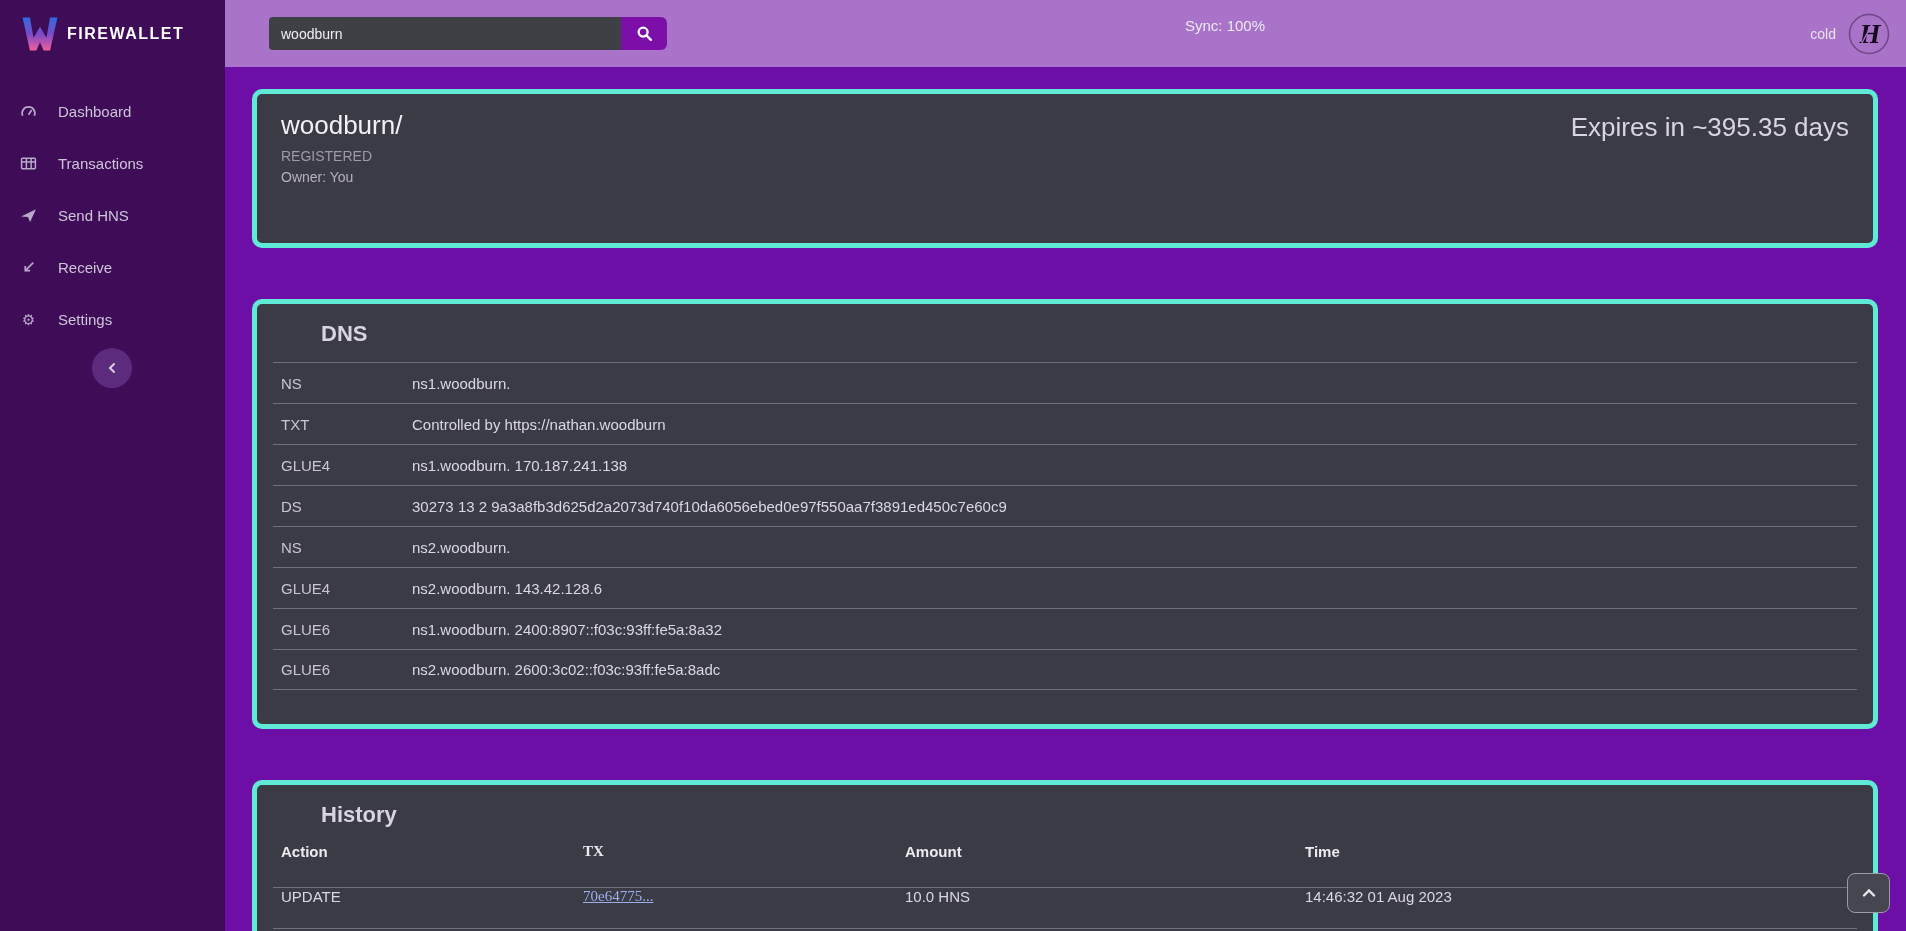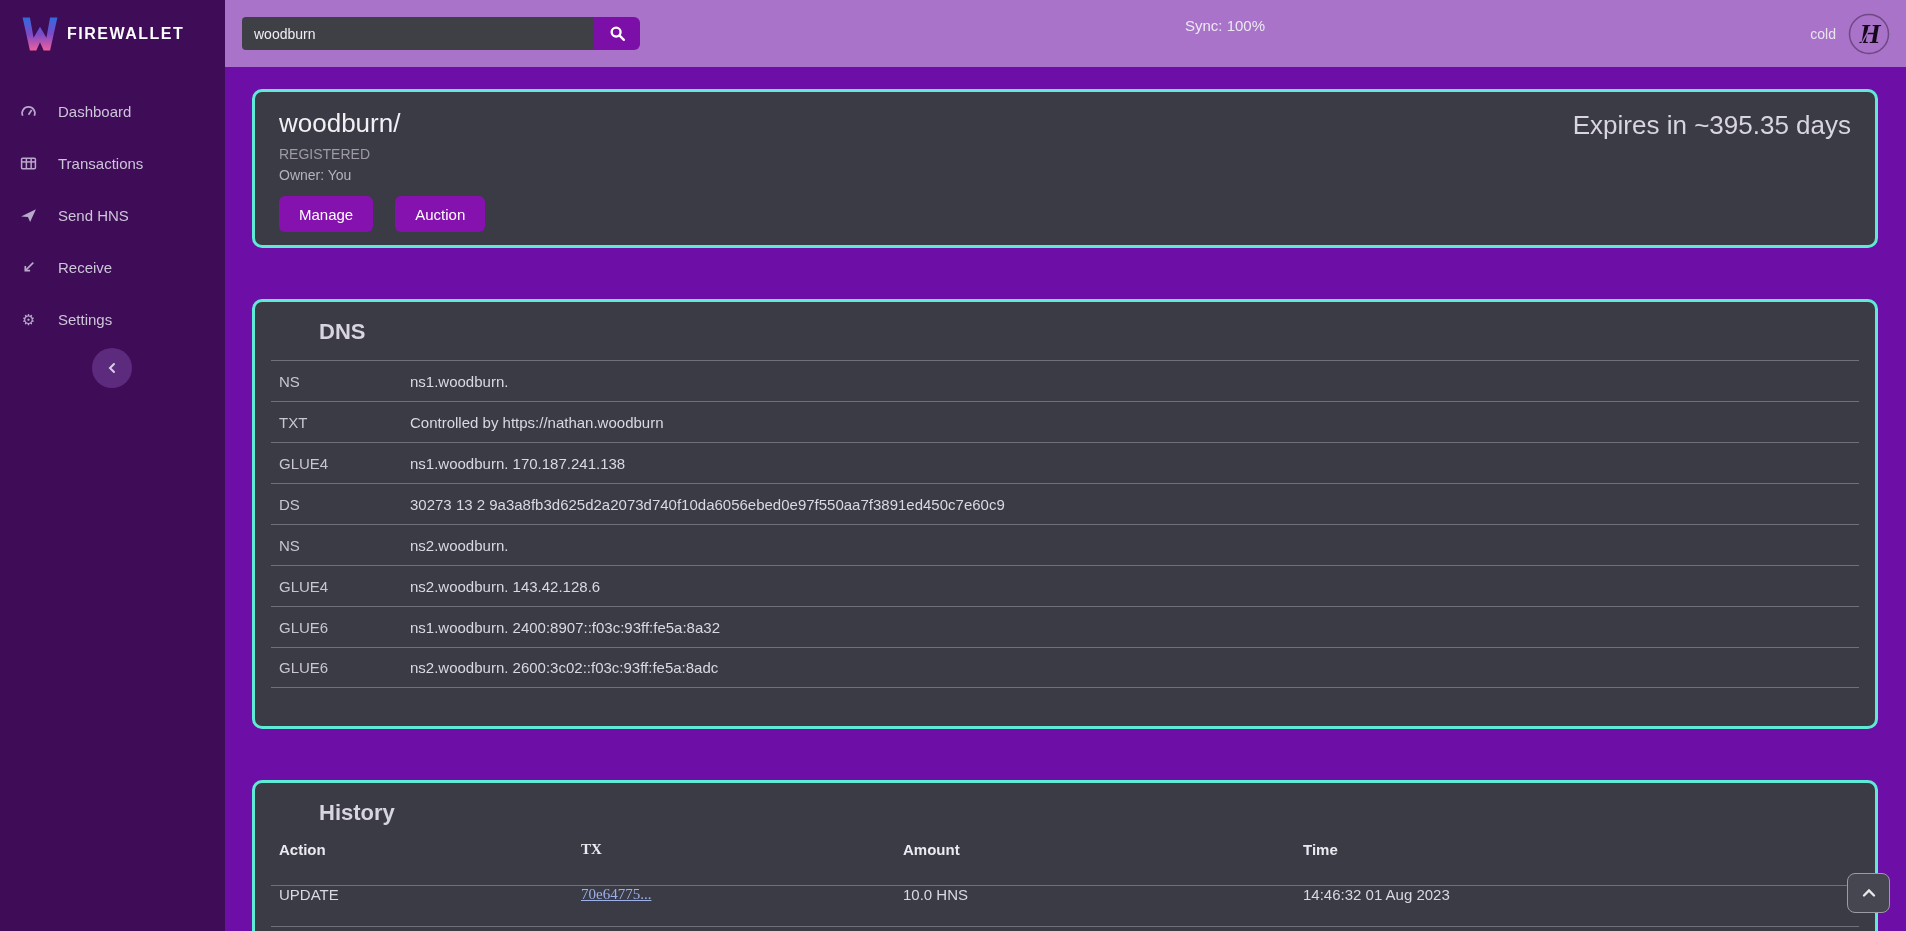--- a/index.html
+++ b/index.html
@@ -29,41 +29,41 @@
     border-radius: 50%; background: #5d2b7e; border: none; cursor: pointer;
     display: flex; align-items: center; justify-content: center;
   }
 
   
   .topbar {
     position: fixed; left: 225px; top: 0; right: 0; height: 67px;
     background: #a873c8; z-index: 20;
     display: flex; align-items: center;
   }
-  .search-group { display: flex; margin-left: 17px; height: 33px; }
+  .search-group { display: flex; margin-left: 44px; height: 33px; }
   .search-input {
     width: 352px; height: 33px; background: #3f4046; border: none;
     border-radius: 4px 0 0 4px; color: #f0eef4; font-size: 14px;
     padding: 0 12px; outline: none; font-family: "Liberation Sans", sans-serif;
   }
   .search-btn {
     width: 46px; height: 33px; background: #7c0fa8; border: none;
     border-radius: 0 6px 6px 0; cursor: pointer;
     display: flex; align-items: center; justify-content: center;
   }
   .sync-text { position: absolute; left: 960px; top: 0; height: 51px; display: flex; align-items: center; color: #ece8f2; font-size: 15px; }
   .topbar-right { margin-left: auto; display: flex; align-items: center; gap: 12px; padding-right: 16px; }
   .wallet-label { color: #e9e4f0; font-size: 14px; }
   .wallet-avatar { width: 42px; height: 42px; cursor: pointer; }
 
   
   .content { position: absolute; left: 225px; top: 67px; right: 0; bottom: 0; }
   .card {
     position: absolute; left: 27px; right: 28px;
-    background: #3a3b45; border: 3px solid #5eead4; border-radius: 10px;
+    background: #3a3b45; border: 5px solid #5eead4; border-radius: 10px;
   }
   .domain-card { top: 22px; height: 159px; padding: 16px 24px; }
   .domain-name { color: #f2f0f5; font-size: 26px; font-weight: 500; }
   .domain-status { color: #9e9aa8; font-size: 14px; margin-top: 7px; }
   .domain-owner { color: #b5b2bd; font-size: 14px; margin-top: 5px; }
   .domain-buttons { display: flex; gap: 22px; margin-top: 13px; }
   .btn-purple {
     background: #8511ae; color: #ffffff; border: none; border-radius: 6px;
     height: 36px; padding: 0 20px; font-size: 15px; cursor: pointer;
     font-family: "Liberation Sans", sans-serif;
@@ -195,24 +195,20 @@
     </span>
   </div>
 </header>
 
 <main class="content">
 
   <section class="card domain-card">
     <h1 class="domain-name">woodburn/</h1>
     <div class="domain-status">REGISTERED</div>
     <div class="domain-owner">Owner: You</div>
-    <div class="domain-buttons">
-      <button class="btn-purple">Manage</button>
-      <button class="btn-purple">Auction</button>
-    </div>
     <div class="domain-expires">Expires in ~395.35 days</div>
   </section>
 
   <section class="card dns-card">
     <h2 class="card-title">DNS</h2>
     <div class="kv-table">
       <div class="kv-row">
         <span class="kv-type">NS</span>
         <span class="kv-value">ns1.woodburn.</span>
       </div>

